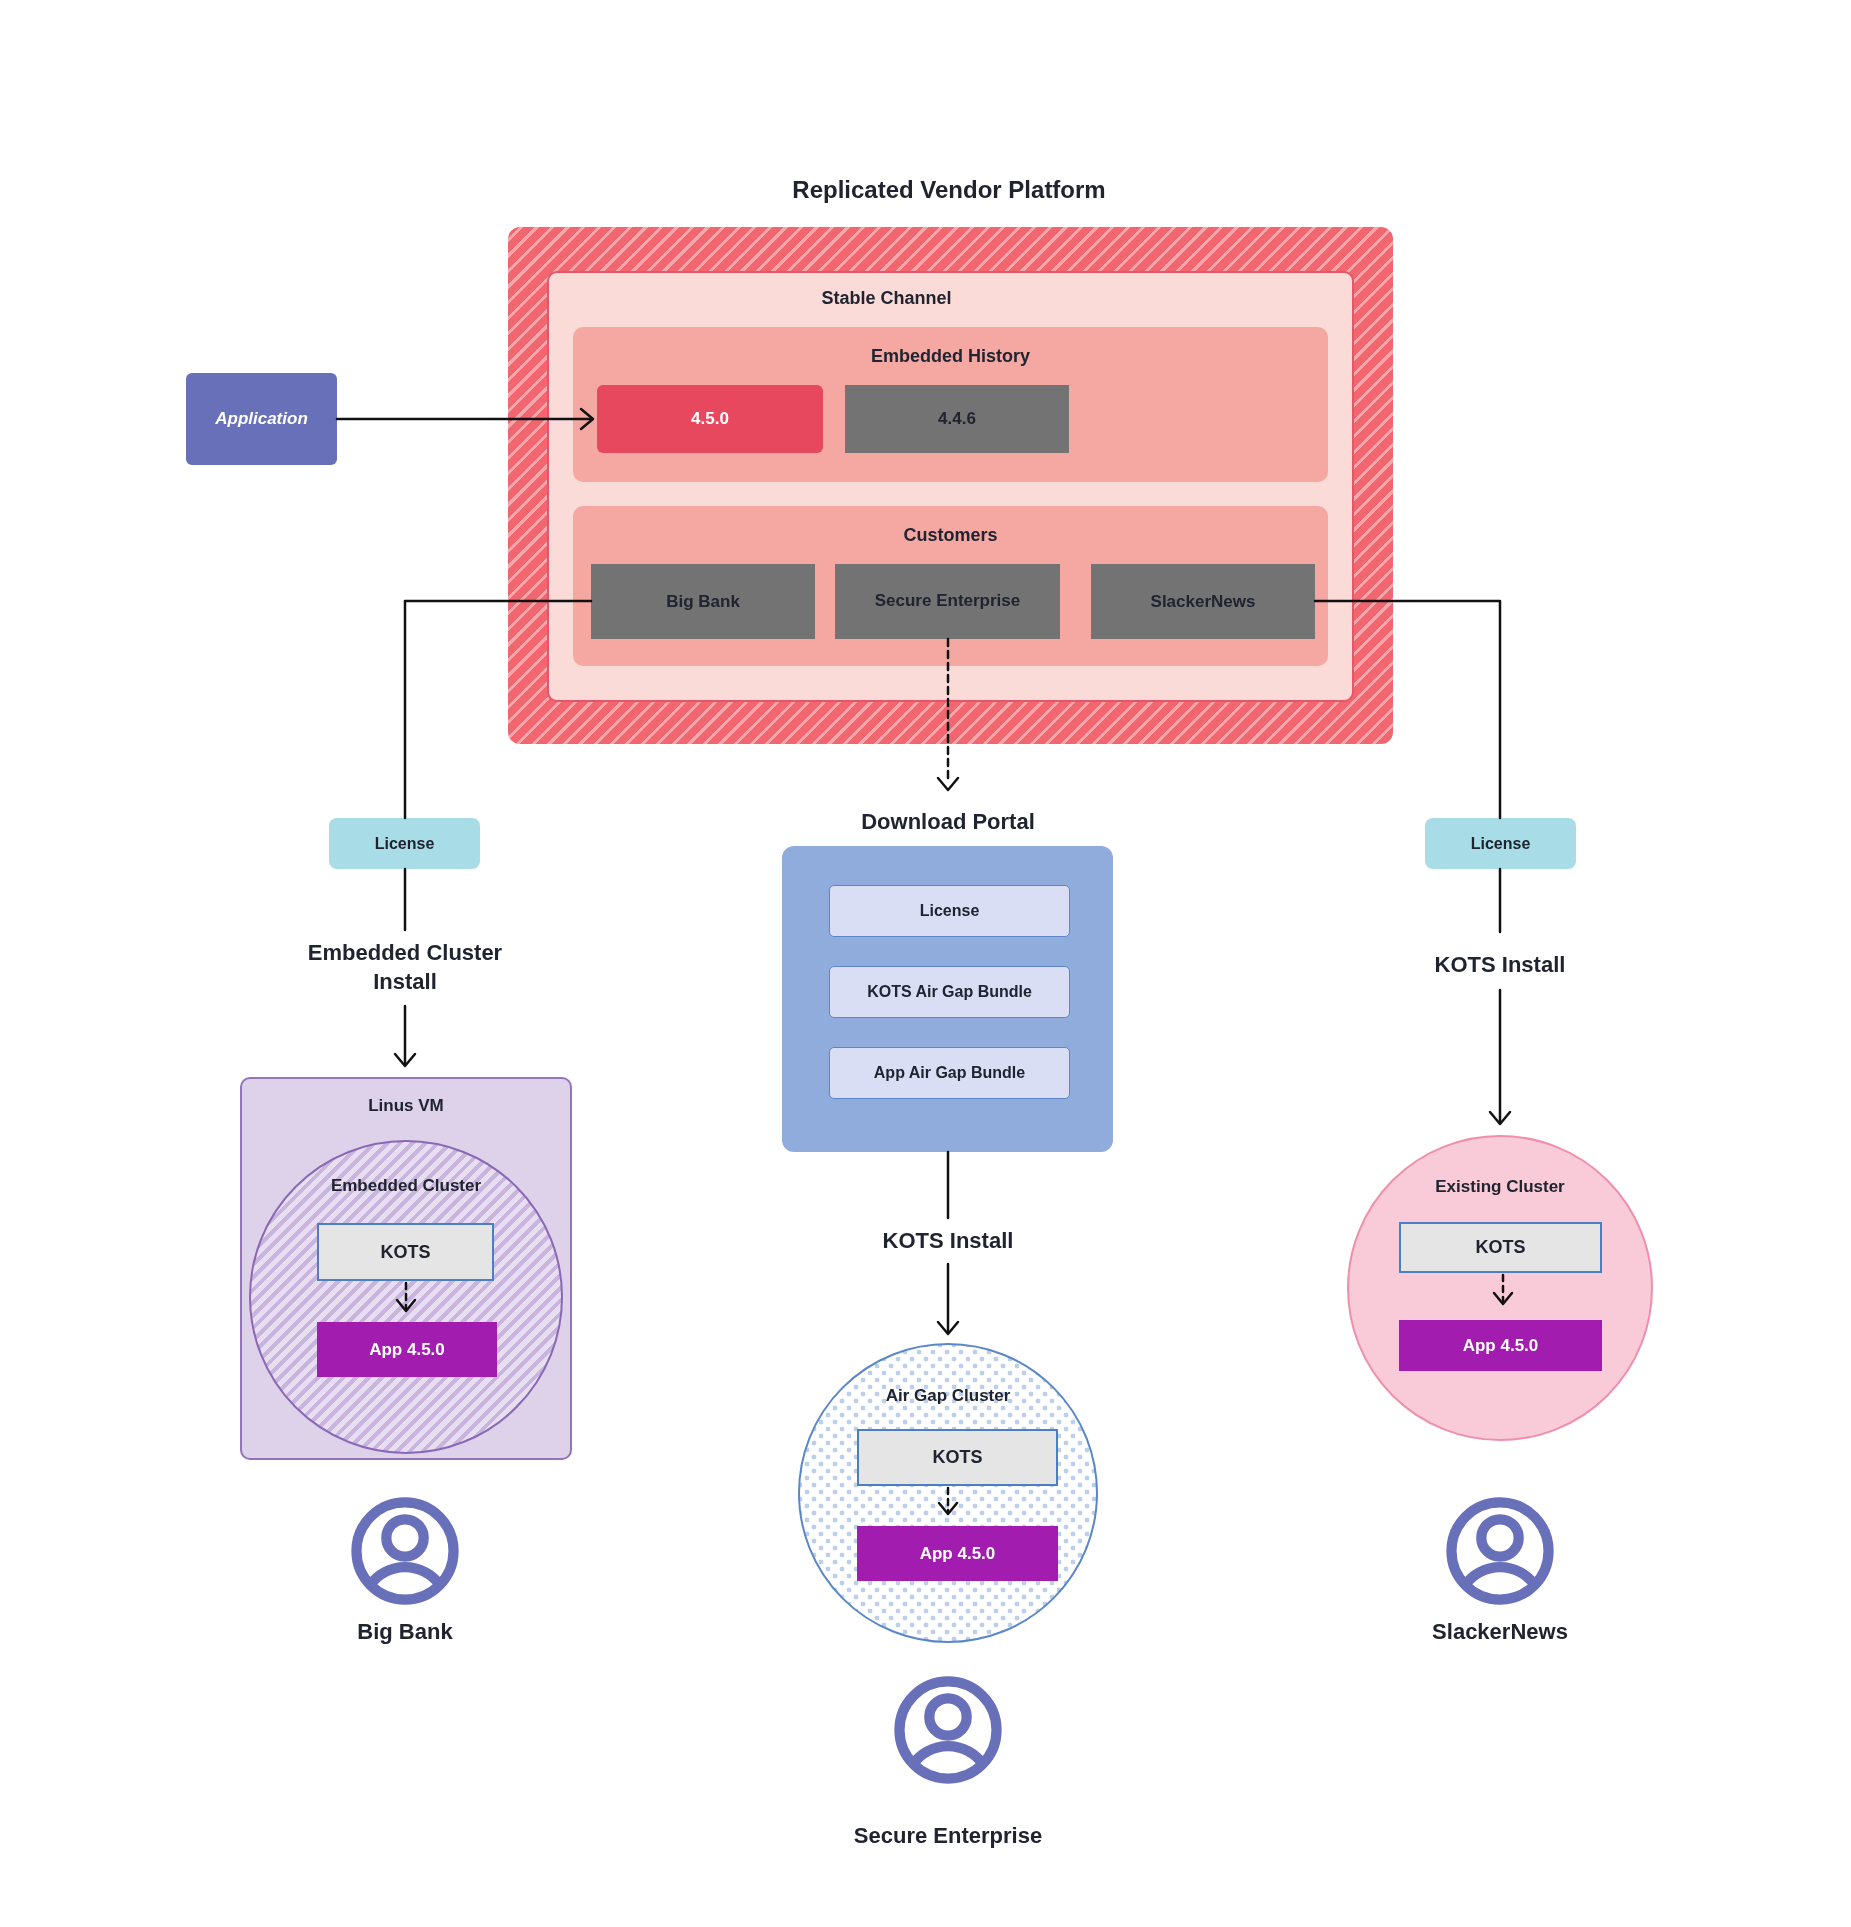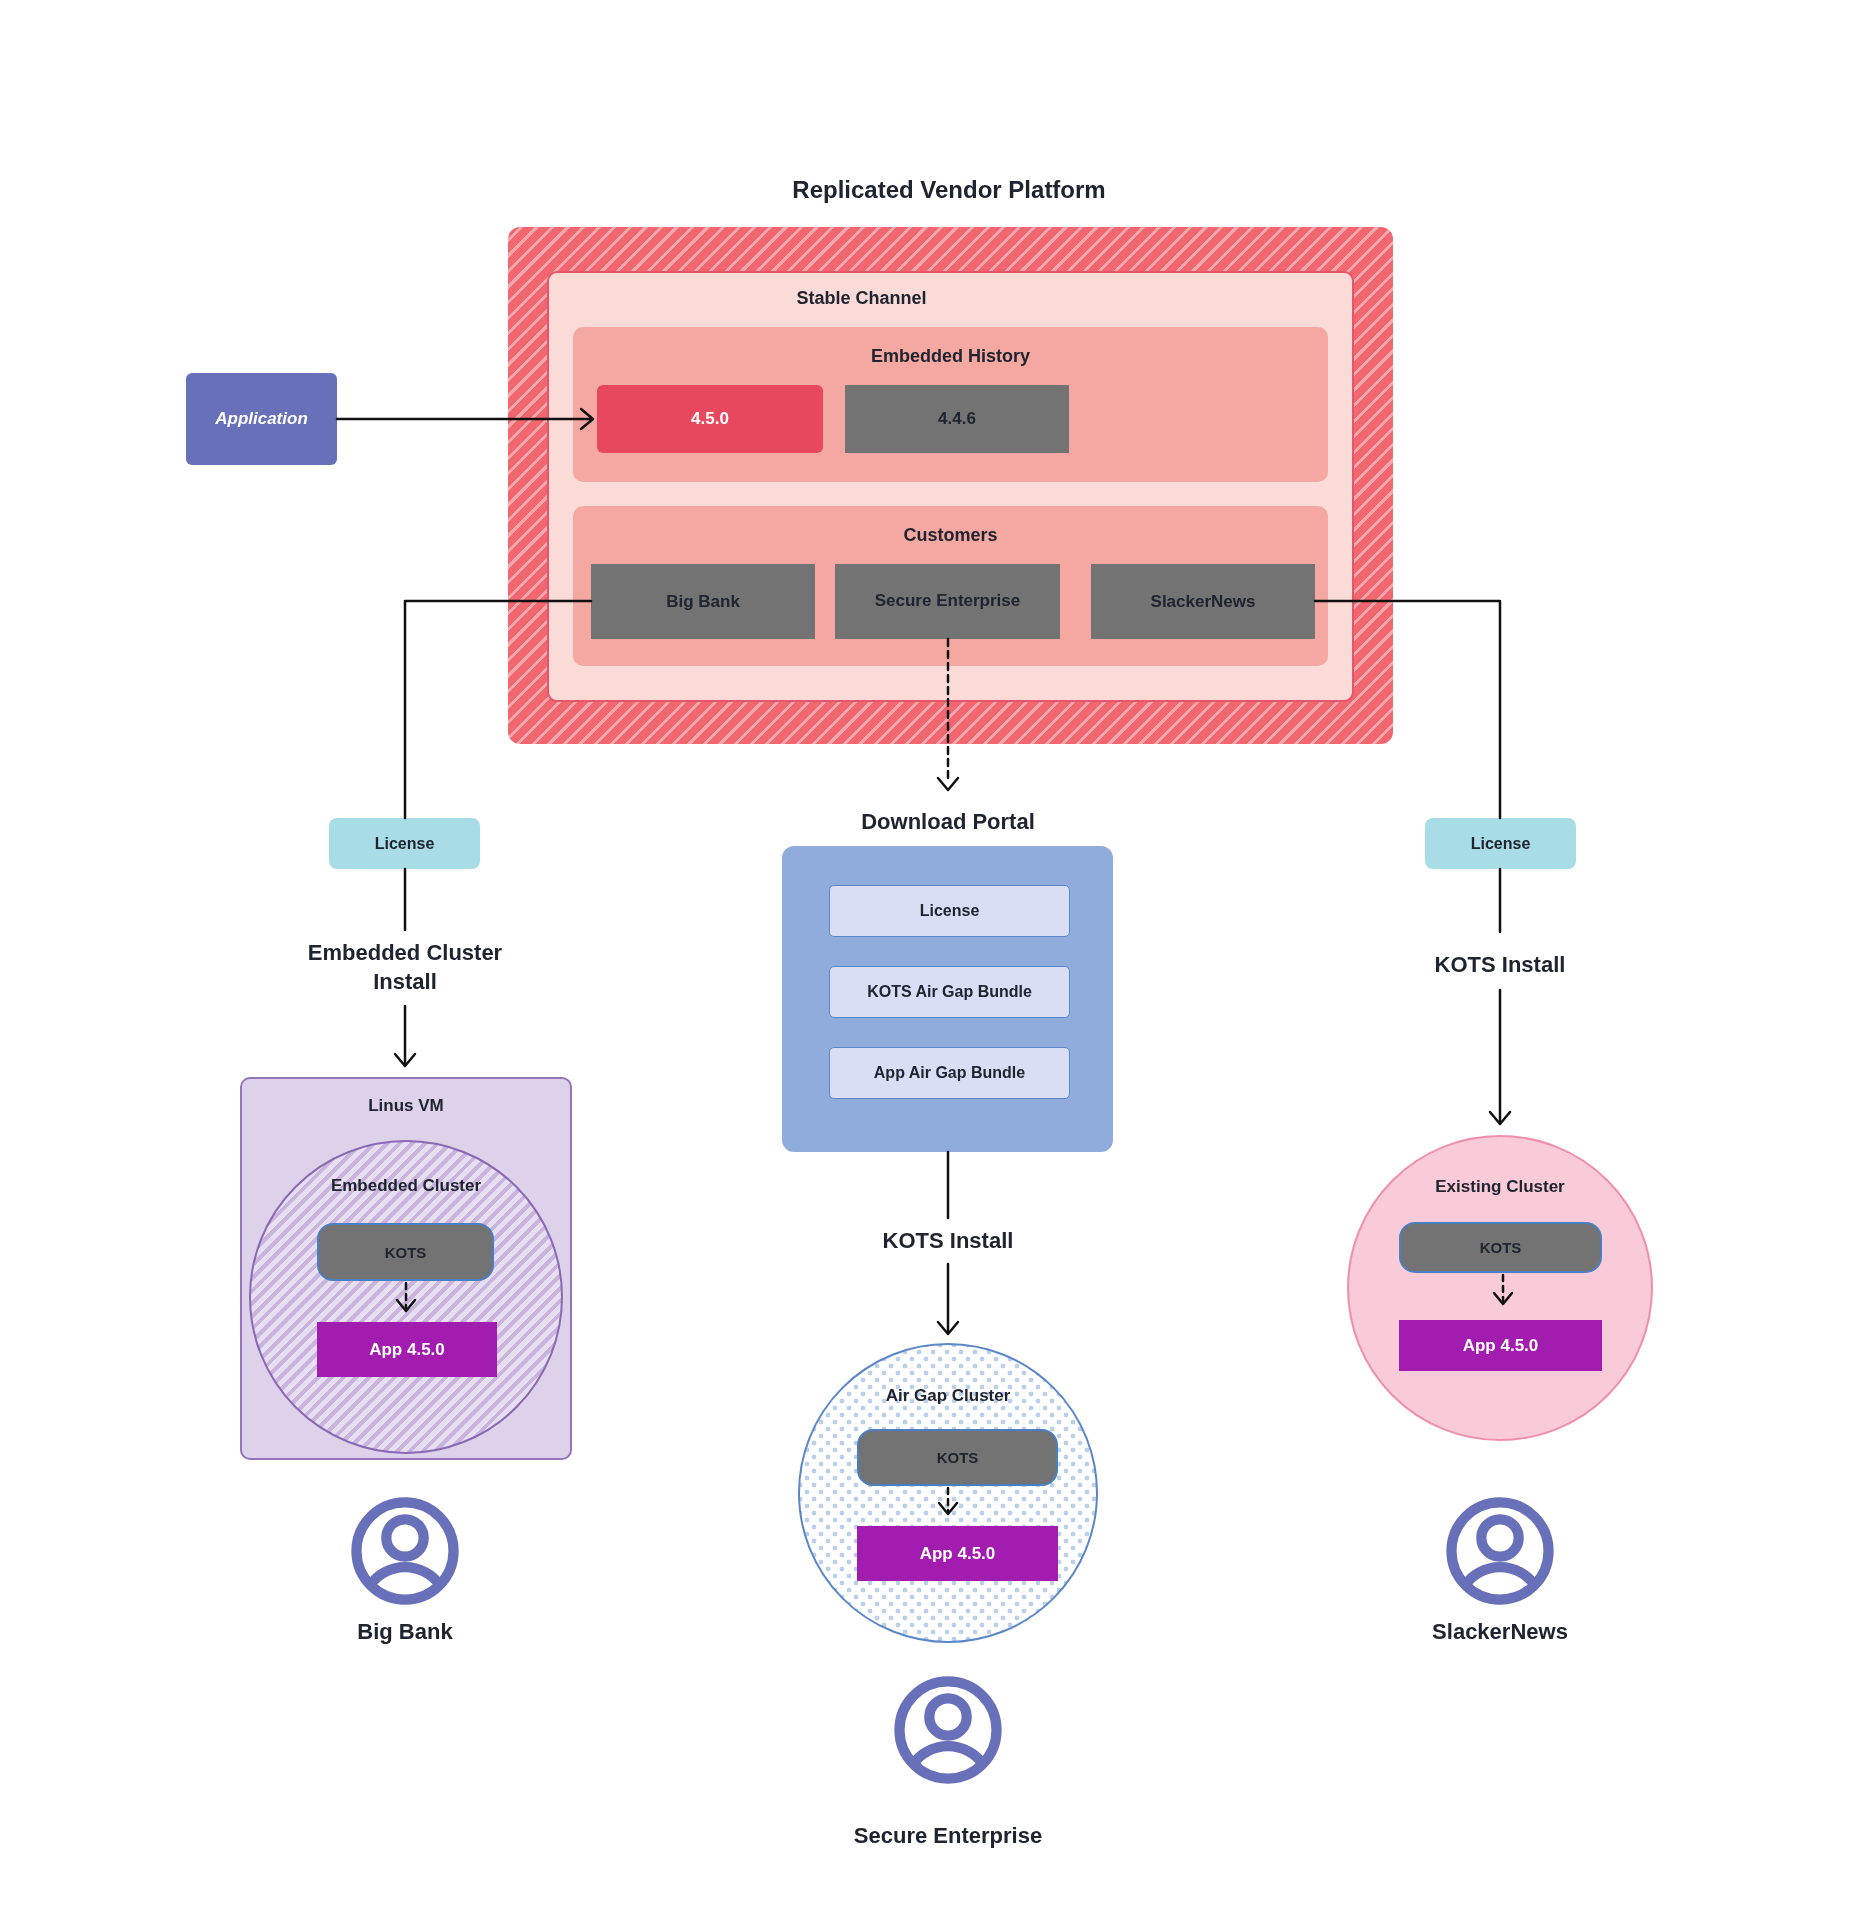--- a/index.html
+++ b/index.html
@@ -29,36 +29,36 @@
   .hatch-circle{
     border-radius:50%;border:2.5px solid #8a68b5;
     background:repeating-linear-gradient(135deg,#e7def2 0px,#e7def2 5px,#c9b4de 5px,#c9b4de 9px);
   }
   .dot-circle{
     border-radius:50%;border:2px solid #5b87c9;background-color:#ffffff;
     background-image:radial-gradient(#bcd0ec 2.4px,transparent 2.6px),radial-gradient(#bcd0ec 2.4px,transparent 2.6px);
     background-size:14px 14px;background-position:0 0,7px 7px;
   }
   .pink-circle{border-radius:50%;border:2px solid #ef8fad;background:#f9cad7;}
-  .kots{background:#737373;border:2px solid #4a7fc1;border-radius:16px;font-weight:600;font-size:15px;}
+  .kots{background:#e5e5e5;border:2px solid #4a7fc1;border-radius:0;font-weight:600;font-size:18px;}
   .app-blue{background:#a21caf;color:#ffffff;border-radius:0;font-weight:600;font-size:17px;}
   .person-label{font-weight:600;font-size:22px;line-height:1.3;}
   svg.overlay{position:absolute;left:0;top:0;pointer-events:none;}
 </style>
 </head>
 <body>
 
 <div class="canvas">
 
   <div class="abs center title" style="left:649px;top:174px;width:600px;height:32px;">Replicated Vendor Platform</div>
 
   <div class="abs striped-red" style="left:508px;top:227px;width:885px;height:517px;"></div>
 
   <div class="abs stable" style="left:547px;top:271px;width:807px;height:431px;"></div>
-  <div class="abs center seclabel" style="left:522px;top:287px;width:679px;height:22px;">Stable Channel</div>
+  <div class="abs center seclabel" style="left:547px;top:287px;width:679px;height:22px;">Stable Channel</div>
 
   <div class="abs salmon" style="left:573px;top:327px;width:755px;height:155px;"></div>
   <div class="abs center seclabel" style="left:573px;top:345px;width:755px;height:22px;">Embedded History</div>
   <div class="abs center node release-hot" style="left:597px;top:385px;width:226px;height:68px;">4.5.0</div>
   <div class="abs center node white-red" style="left:845px;top:385px;width:224px;height:68px;">4.4.6</div>
 
   <div class="abs salmon" style="left:573px;top:506px;width:755px;height:160px;"></div>
   <div class="abs center seclabel" style="left:573px;top:524px;width:755px;height:22px;">Customers</div>
   <div class="abs center node white-red" style="left:591px;top:564px;width:224px;height:75px;">Big Bank</div>
   <div class="abs center node white-red" style="left:835px;top:564px;width:225px;height:75px;line-height:1.3;padding:0 30px;">Secure Enterprise</div>

